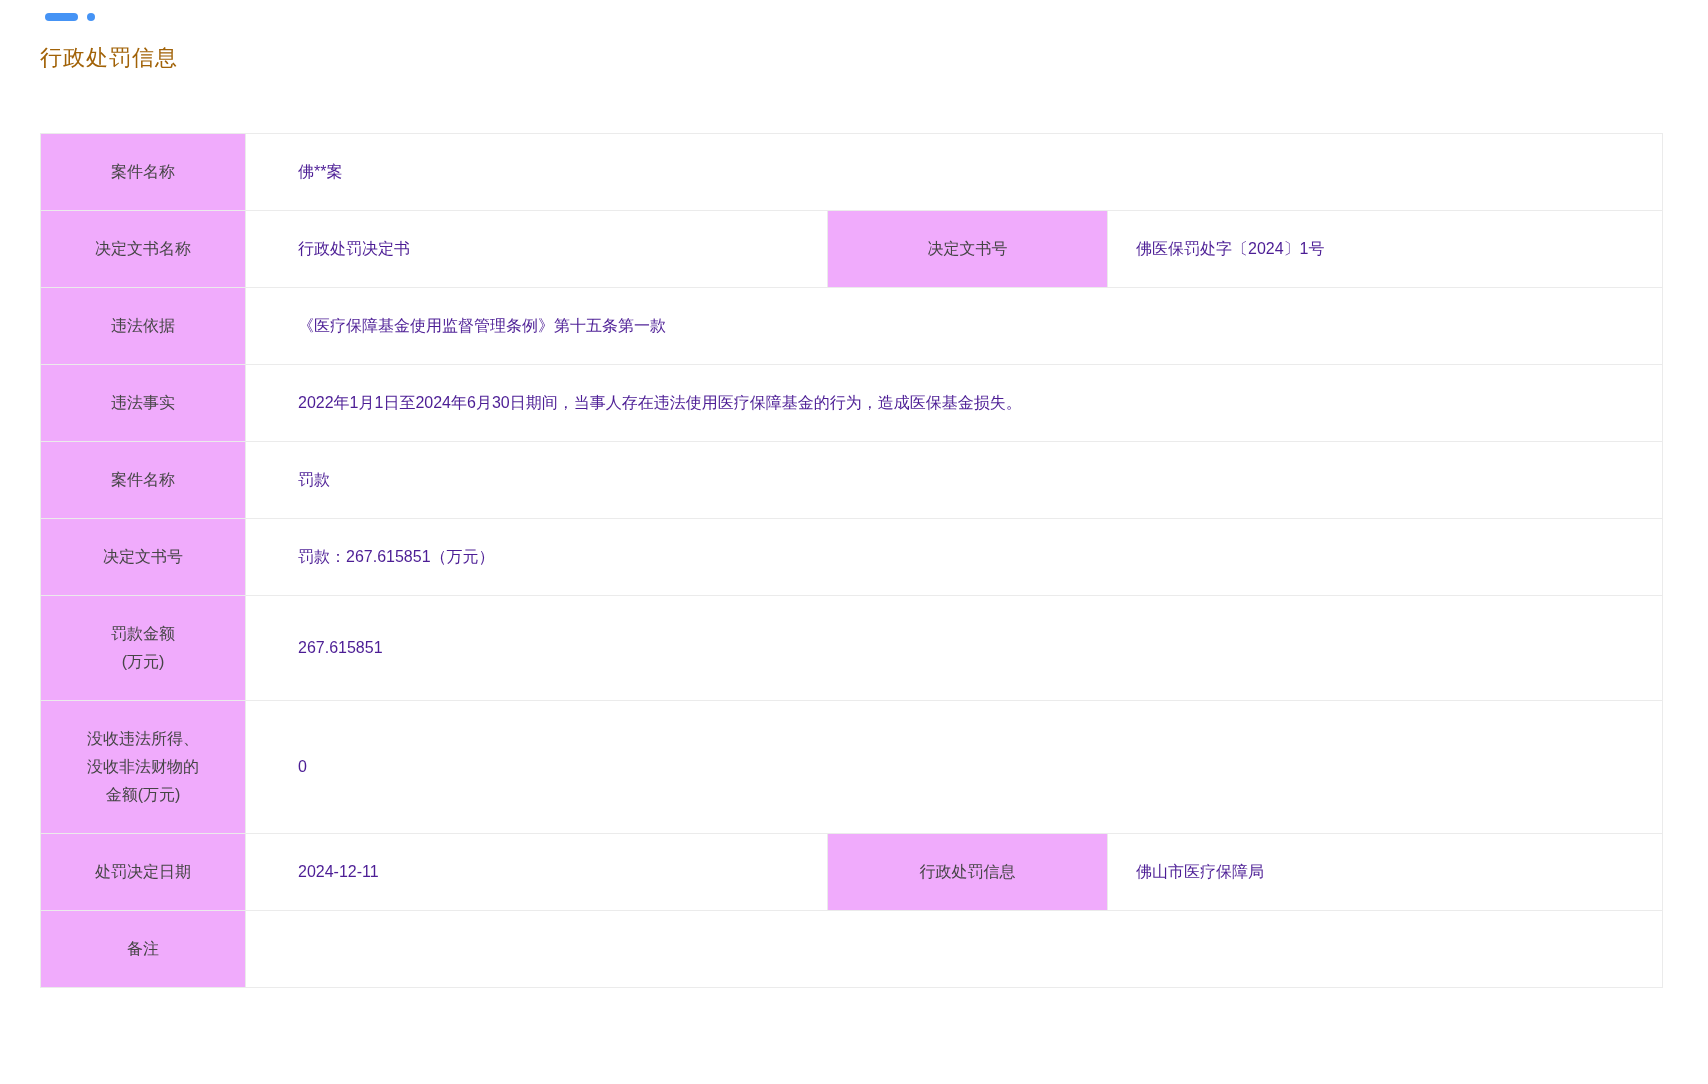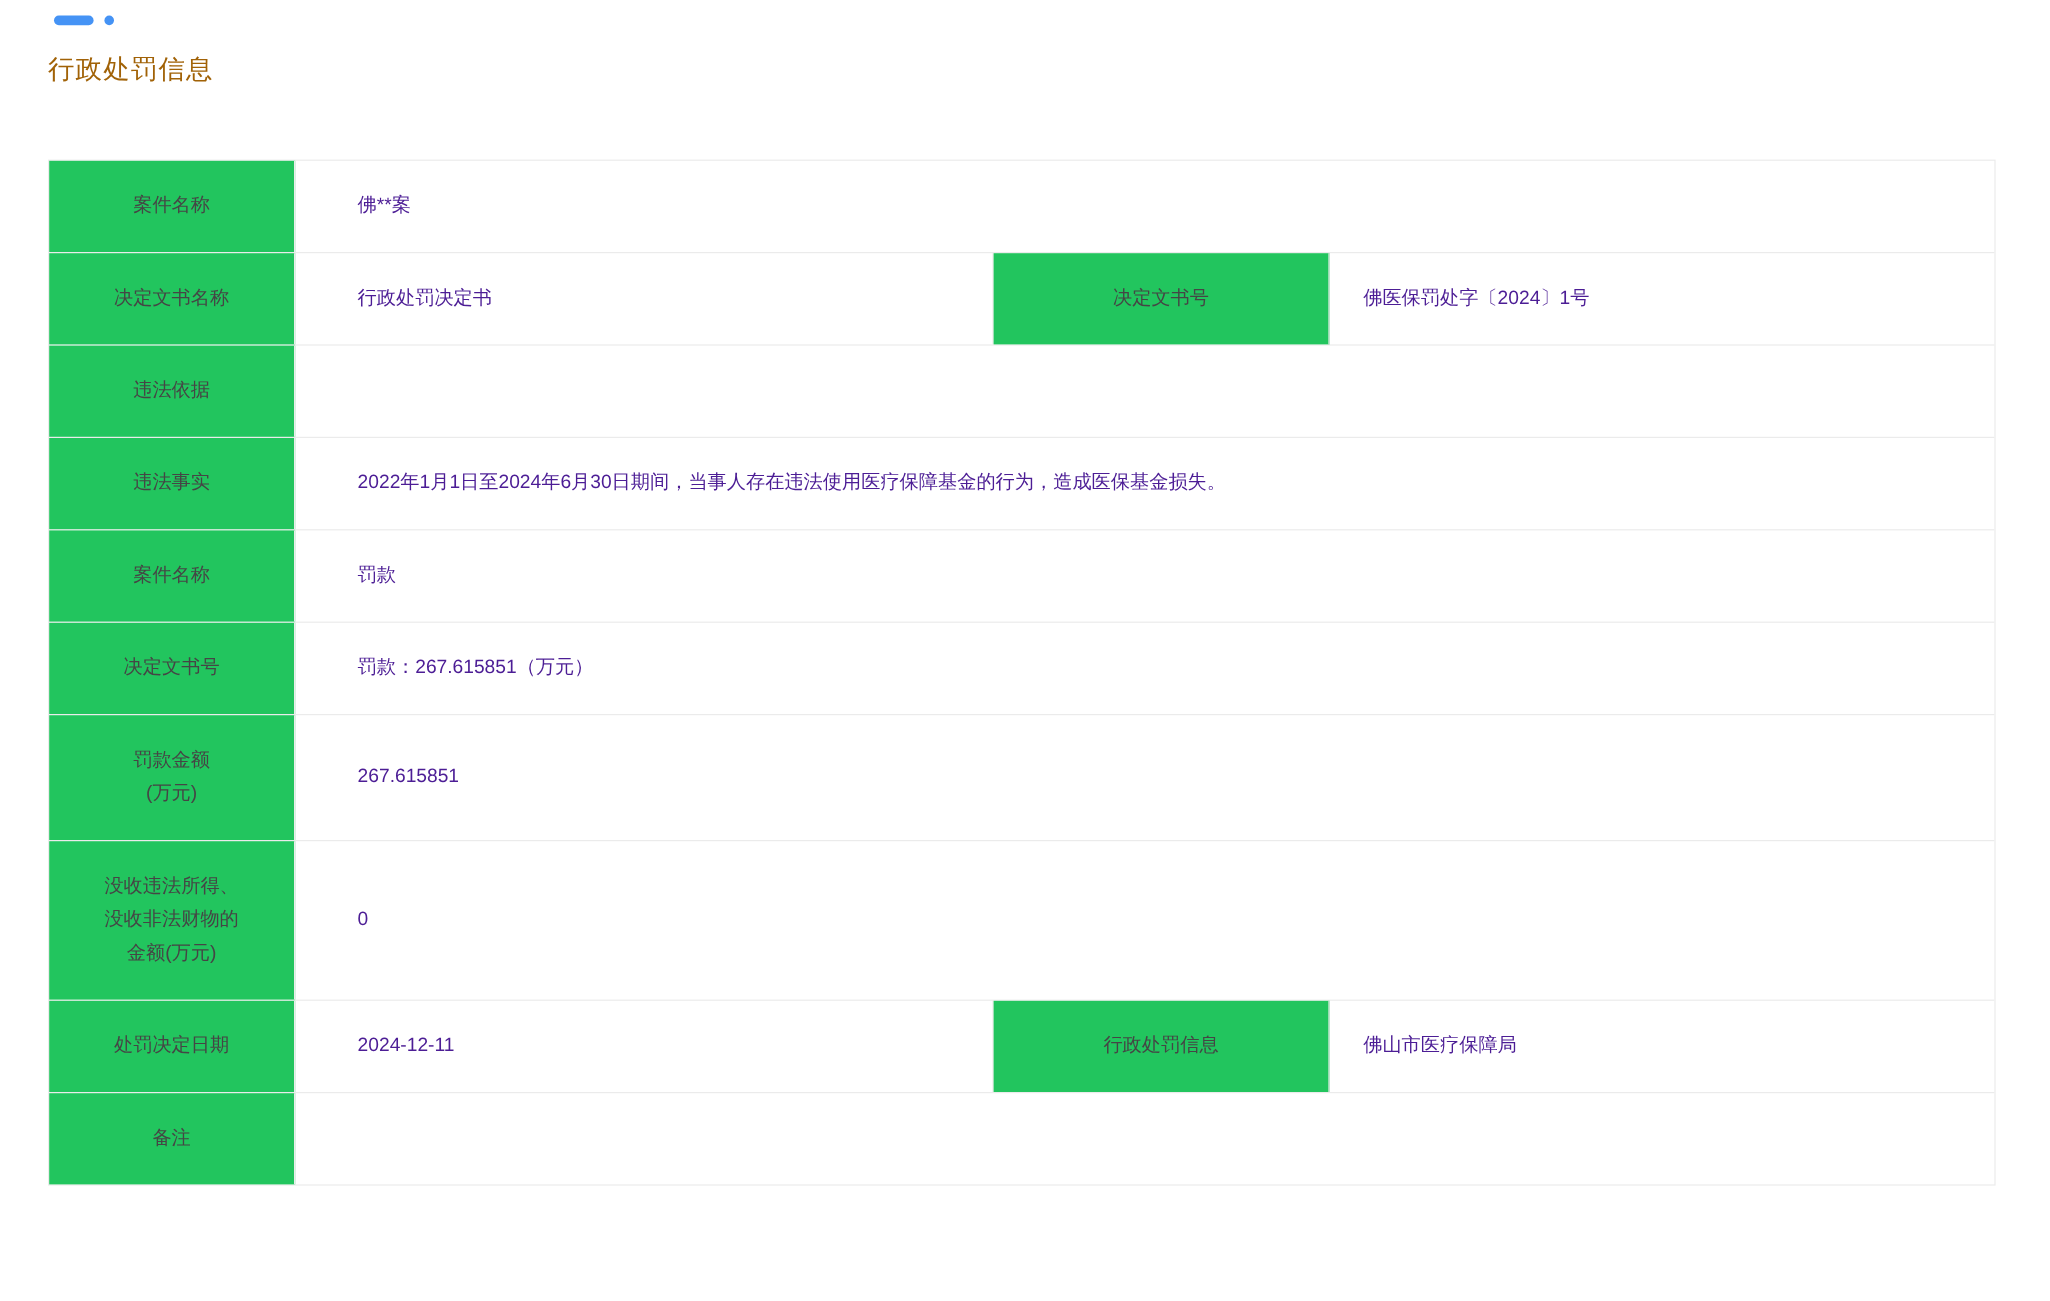--- a/index.html
+++ b/index.html
@@ -55,21 +55,21 @@
   .row:last-child { border-bottom: none; }
   .cell {
     display: flex;
     align-items: center;
     font-size: 16px;
     line-height: 28px;
   }
   .cell.label {
     width: 205px;
     flex: none;
-    background: #22c55e;
+    background: #f0abfc;
     border-right: 1px solid #ebebeb;
     justify-content: center;
     text-align: center;
     padding: 24px 8px;
     color: #454545;
     white-space: pre-line;
   }
   .cell.value {
     flex: 1;
     padding: 24px 24px 24px 52px;
@@ -110,20 +110,21 @@
 
     <div class="row">
       <div class="cell label">决定文书名称</div>
       <div class="cell value v1">行政处罚决定书</div>
       <div class="cell label l2">决定文书号</div>
       <div class="cell value v2">佛医保罚处字〔2024〕1号</div>
     </div>
 
     <div class="row">
       <div class="cell label">违法依据</div>
+      <div class="cell value">《医疗保障基金使用监督管理条例》第十五条第一款</div>
     </div>
 
     <div class="row">
       <div class="cell label">违法事实</div>
       <div class="cell value">2022年1月1日至2024年6月30日期间，当事人存在违法使用医疗保障基金的行为，造成医保基金损失。</div>
     </div>
 
 
     <div class="row">
       <div class="cell label">案件名称</div>

